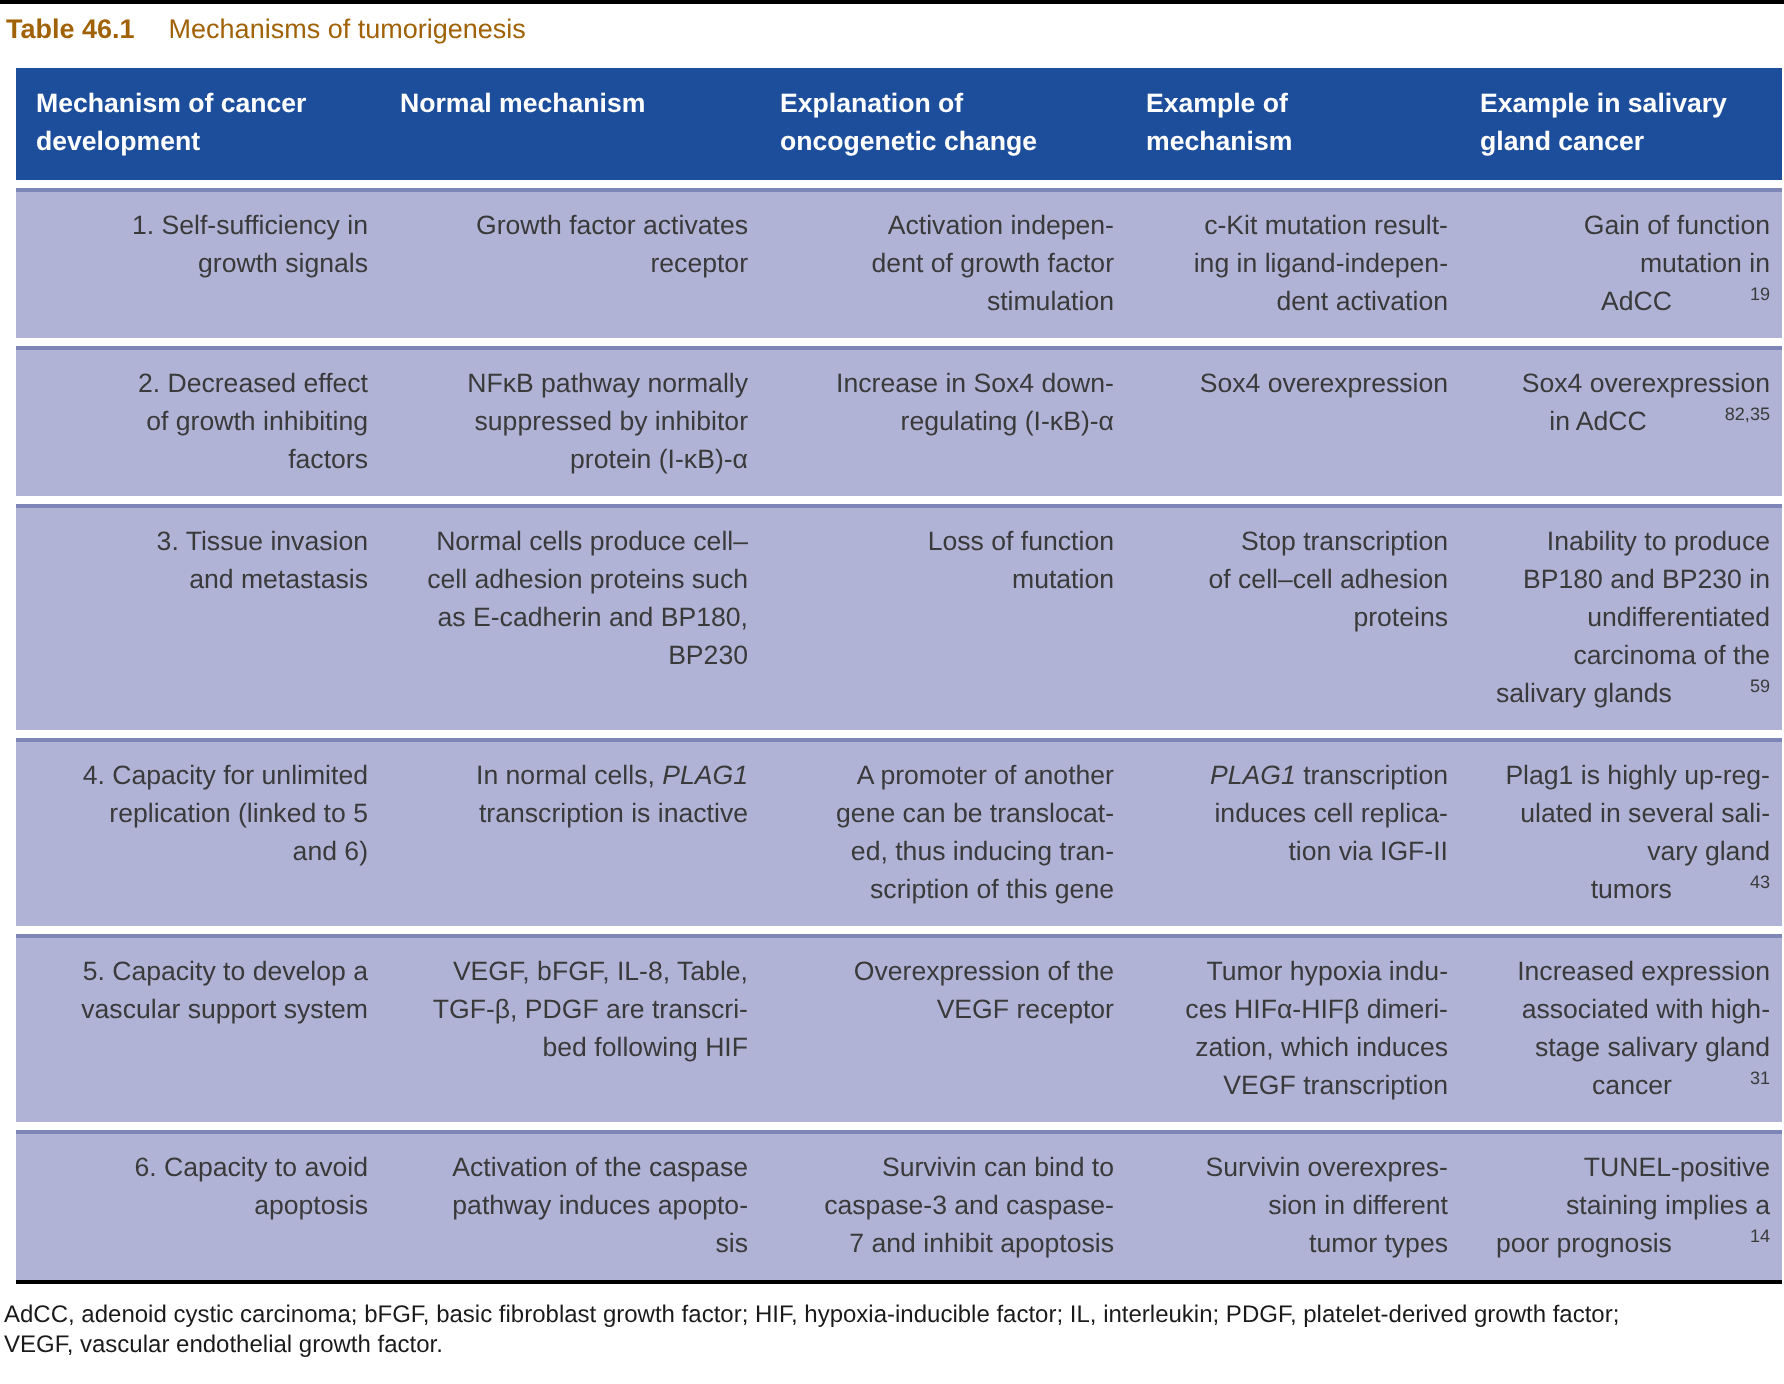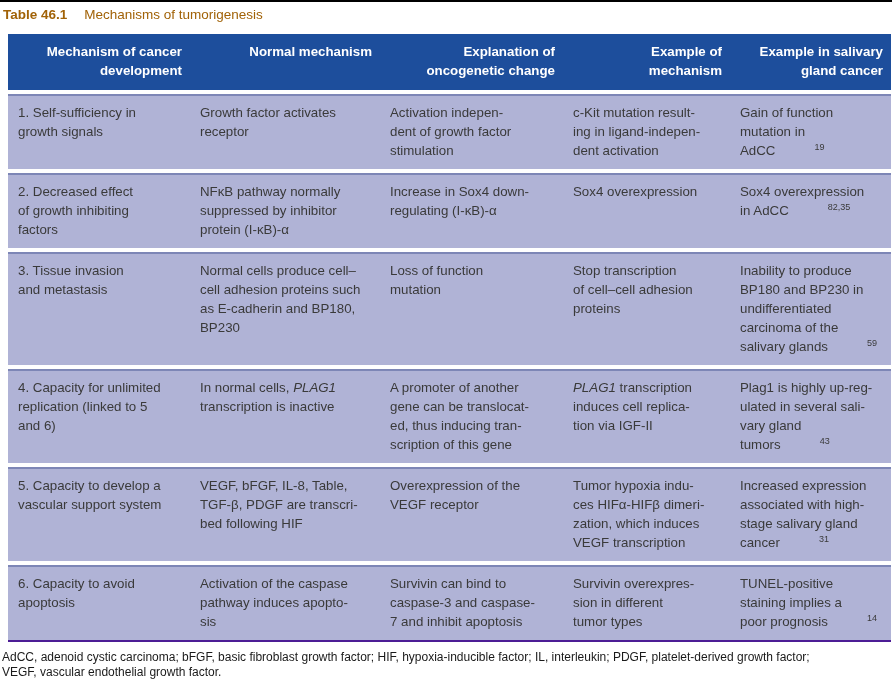--- a/index.html
+++ b/index.html
@@ -35,36 +35,36 @@
     table-layout: fixed;
     border-collapse: separate;
     border-spacing: 0 4px;
     font-size: 13.3px;
     line-height: 19px;
   }
   table.main th {
     background: #1d4e9c;
     color: #ffffff;
     font-weight: bold;
-    text-align: right;
+    text-align: left;
     vertical-align: top;
     padding: 8px 8px 10px 10px;
     white-space: pre-line;
   }
   table.main td {
     background: #b0b3d6;
     border-top: 2px solid #7d86b6;
     color: #3a3a3a;
-    text-align: left;
+    text-align: right;
     vertical-align: top;
     padding: 7px 6px 9px 10px;
     white-space: pre-line;
   }
   table.main tbody tr:last-child td {
-    border-bottom: 2px solid #4c1d95;
+    border-bottom: 2px solid #000000;
   }
   sup {
     font-size: 0.68em;
     line-height: 0;
     margin-left: 39px;
   }
   .footnote {
     margin: 4px 0 0 2px;
     font-size: 12px;
     line-height: 15px;

